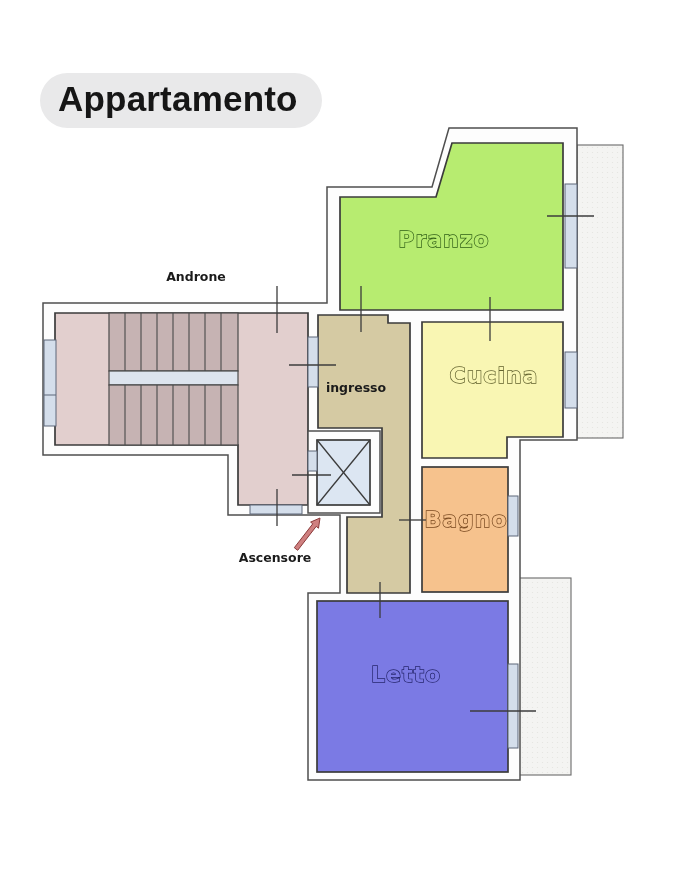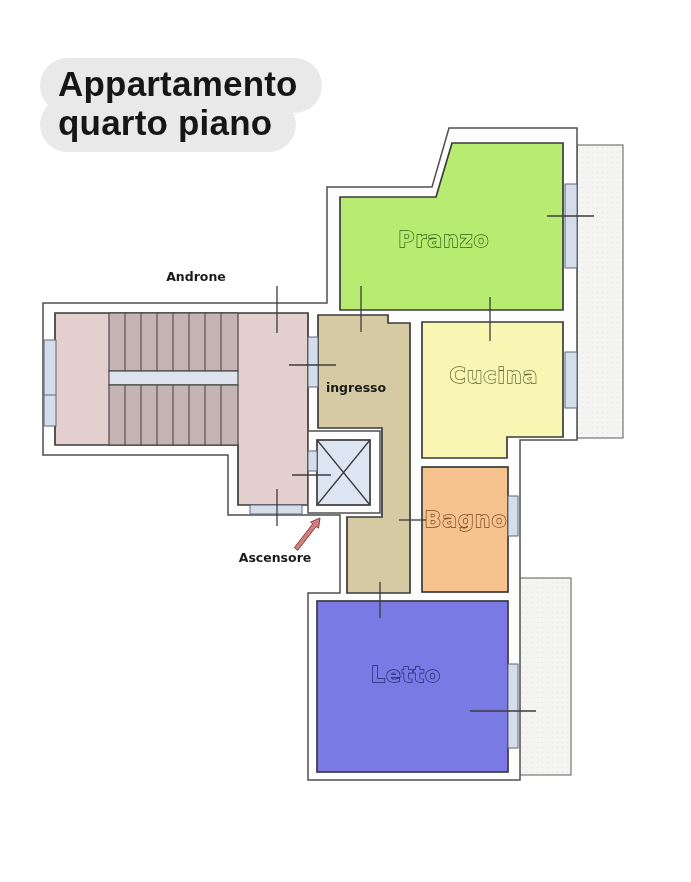--- a/index.html
+++ b/index.html
@@ -1,19 +1,19 @@
 <!DOCTYPE html>
 <html><head>
 <meta charset="utf-8">
 <style>
   html,body{margin:0;padding:0;background:#ffffff;}
   .canvas{position:relative;width:691px;height:882px;background:#ffffff;overflow:hidden;
           font-family:"Liberation Sans",sans-serif;}
   .plan-svg{position:absolute;left:0;top:0;}
-  .title-block{position:absolute;left:40px;top:58px;z-index:5;text-align:center;}
+  .title-block{position:absolute;left:40px;top:73px;z-index:5;text-align:center;}
   .bubble{display:block;width:fit-content;border-radius:28px;padding:8px 24px 12px 18px;
           font-size:35px;font-weight:600;color:#161616;line-height:1;letter-spacing:0.2px;}
   .bubble+.bubble{margin-top:-16px;}
   
   .footprint{stroke:#4f4f4f;stroke-width:1.5;}
   .room{stroke:#3b3b3b;stroke-width:1.7;}
   .subshape{stroke:#4a4a4a;stroke-width:1.2;}
   .window{stroke:#5c6678;stroke-width:1;}
   .balcony{stroke:#6a6a6a;stroke-width:1.1;}
   .tick{stroke:#3c3c3c;stroke-width:1.3;}
@@ -28,21 +28,20 @@
   .lbl-letto{stroke:#27276e;}
   .arrow{stroke:#8b3a3a;stroke-width:1;}
 </style>
 </head>
 <body>
 
 <div class="canvas">
 
   <div class="title-block">
     <span class="bubble" style="background: rgb(233, 233, 234);">Appartamento</span>
-    <span class="bubble" style="background: rgb(233, 233, 234);">quarto piano</span>
   </div>
 
   <svg class="plan-svg" width="691" height="882" viewBox="0 0 691 882">
 
     <defs>
       <pattern id="balconyDots" width="5" height="5" patternUnits="userSpaceOnUse">
         <rect width="5" height="5" fill="#f4f4f2"></rect>
         <circle cx="2.5" cy="2.5" r="0.55" fill="#e4e4df"></circle>
       </pattern>
     </defs>

